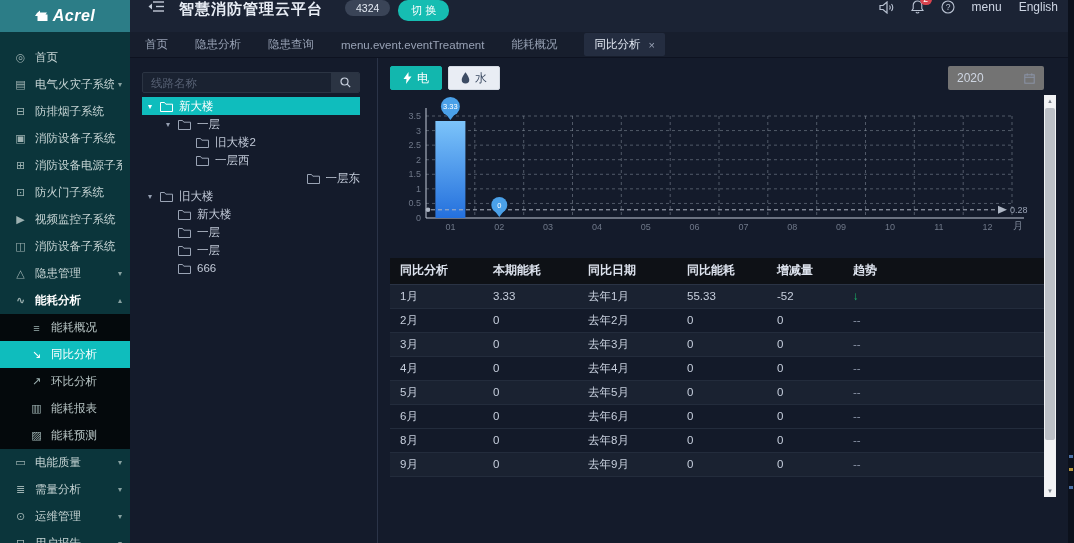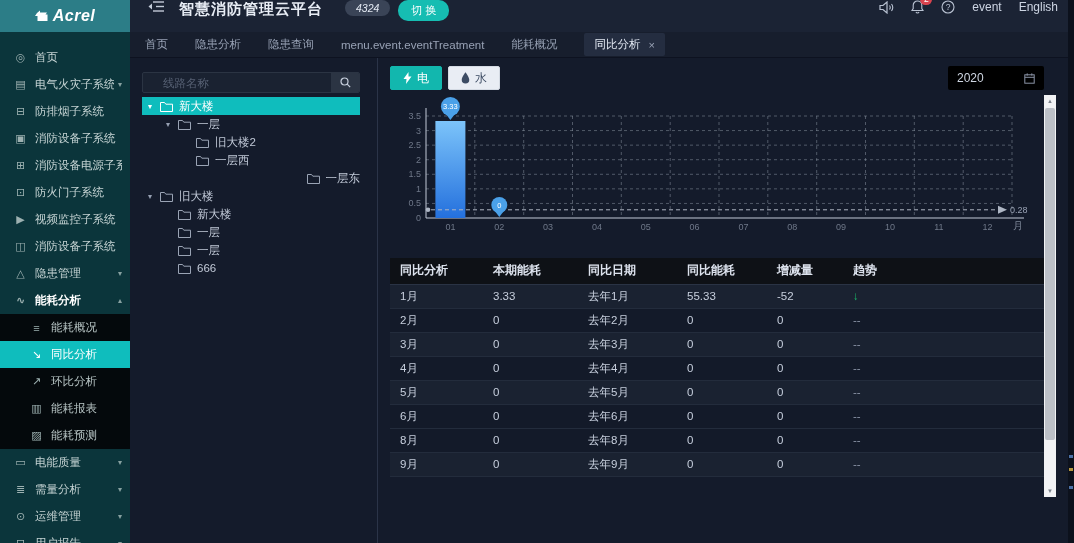--- a/index.html
+++ b/index.html
@@ -18,21 +18,21 @@
   .nav-item.open-parent { color:#fff; font-weight:bold; }
   .submenu { background:#04090c; }
   .nav-item.sub { padding-left:29px; color:#b9c6c6; }
   .nav-item.sub.active { background:#0fbdbd; color:#fff; }
   .nav-item.sub.active .ni-icon { color:#fff; }
 
   
   .topbar { position:absolute; left:130px; top:0; width:944px; height:32px; background:#1b2334; display:flex; align-items:flex-start; padding:0 16px 0 18px; }
   .fold { display:flex; align-items:center; cursor:pointer; }
   .app-title { font-size:15px; font-weight:bold; color:#e8edf5; margin-left:14px; letter-spacing:1px; }
-  .badge-pill { background:#3a4457; border-radius:9px; padding:2px 11px; font-size:10.5px; color:#e3e9f2; margin-left:22px;font-style:italic; }
+  .badge-pill { background:#3a4457; border-radius:9px; padding:2px 11px; font-size:10.5px; color:#e3e9f2; margin-left:22px; }
   .switch-btn { background:#16bdb2; border:none; border-radius:10px; padding:3px 13px; font-size:11px; color:#fff; margin-left:8px; cursor:pointer; }
   .top-right { margin-left:auto; display:flex; align-items:center; gap:17px; }
   .tr-icon { display:flex; align-items:center; cursor:pointer; position:relative; }
   .bell-badge { position:absolute; top:-6px; right:-8px; background:#d9434e; color:#fff; font-size:8.5px; line-height:11px; min-width:12px; text-align:center; border-radius:7px; padding:0 2px; }
   .tr-text { font-size:12px; color:#cdd5e3; cursor:pointer; }
 
   
   .tabbar { position:absolute; left:130px; top:32px; width:944px; height:26px; background:#171e2d; display:flex; align-items:center; padding-left:15px; border-bottom:1px solid #0d1220; }
   .tab { font-size:11.5px; color:#98a2b5; margin-right:27px; cursor:pointer; display:flex; align-items:center; }
   .tab.active { background:#242d40; color:#e2e8f2; padding:4px 10px; border-radius:2px; margin-right:0; }
@@ -40,37 +40,37 @@
 
   
   .content { position:absolute; left:130px; top:58px; width:944px; bottom:0; background:#141b2b; }
   .v-divider { position:absolute; left:247px; top:0; bottom:0; width:1px; background:#2b3448; }
 
   
   .tree-panel { position:absolute; left:12px; top:8px; width:218px; bottom:0; }
   .select-box { height:23px; background:#2b3443; border-radius:2px; display:flex; align-items:center; padding:0 9px; color:#d6dce7; font-size:12px; cursor:pointer; }
   .select-box .chev { margin-left:auto; color:#68738a; font-size:8px; }
   .search-box { margin-top:6px; height:21px; display:flex; border:1px solid #2b3443; border-radius:2px; background:#1a2231; overflow:hidden; }
-  .search-box input { flex:1; background:transparent; border:none; outline:none; color:#8d97ab; font-size:11.5px; padding:0 8px; font-family:inherit;margin-left:12px; }
+  .search-box input { flex:1; background:transparent; border:none; outline:none; color:#8d97ab; font-size:11.5px; padding:0 8px; font-family:inherit; }
   .search-box input::placeholder { color:#566073; }
   .search-btn { width:28px; background:#2b3443; border:none; display:flex; align-items:center; justify-content:center; cursor:pointer; }
   .tree { margin-top:4px; }
   .tree-row { height:18px; display:flex; align-items:center; font-size:11.5px; color:#c2cad8; cursor:pointer; white-space:nowrap; }
   .tree-row.selected { background:#0fbdbd; color:#fff; }
   .tree-caret { width:12px; font-size:8px; color:#96a0b2; flex:none; }
   .tree-row.selected .tree-caret { color:#fff; }
   .tree-folder { display:flex; align-items:center; margin-right:6px; color:#9aa4b5; flex:none; }
   .tree-row.selected .tree-folder { color:#fff; }
 
   
   .main { position:absolute; left:260px; top:8px; width:654px; bottom:0; }
   .toolbar { display:flex; align-items:center; height:24px; }
   .toggle-btn { display:flex; align-items:center; gap:5px; height:24px; padding:0 12px; font-size:12px; border:1px solid #d4dae3; border-radius:2px; background:#e9edf4; color:#3c4b63; cursor:pointer; margin-right:6px; font-family:inherit; }
   .toggle-btn.active { background:#12b7ae; border-color:#12b7ae; color:#fff; }
-  .year-select { margin-left:auto; width:96px; height:24px; background:#000000; border-radius:2px; display:flex; align-items:center; padding:0 9px; font-size:12px; color:#cfd6e2; cursor:pointer; }
+  .year-select { margin-left:auto; width:96px; height:24px; background:#737373; border-radius:2px; display:flex; align-items:center; padding:0 9px; font-size:12px; color:#cfd6e2; cursor:pointer; }
   .year-select svg { margin-left:auto; }
   .chart-box { margin-top:6px; height:148px; }
 
   
   .table-wrap { margin-top:14px; height:239px; overflow:hidden; }
   table { width:100%; border-collapse:collapse; table-layout:fixed; }
   th { background:#0e1116; height:26px; font-size:12px; font-weight:bold; color:#dde3ee; text-align:left; padding-left:10px; border-bottom:1px solid #2a3344; }
   td { height:24px; font-size:11.5px; color:#c7cfdd; padding-left:10px; border-bottom:1px solid #232c3c; }
   tr.odd td { background:#1a2231; }
   tr.even td { background:#131a29; }
@@ -217,21 +217,21 @@
           <path d="M5 12 a1.6 1.6 0 0 0 3 0" fill="none" stroke="#b9c2d2" stroke-width="1.1"></path>
         </svg>
       <span class="bell-badge">2</span>
     </span>
     <span class="tr-icon">
       <svg width="14" height="14" viewBox="0 0 14 14">
           <circle cx="7" cy="7" r="6" fill="none" stroke="#b9c2d2" stroke-width="1.1"></circle>
           <text x="7" y="10" text-anchor="middle" font-size="8.5" fill="#b9c2d2" font-family="inherit">?</text>
         </svg>
     </span>
-    <span class="tr-text">event</span>
+    <span class="tr-text">menu</span>
     <span class="tr-text">English</span>
   </div>
 </header>
 
 <div class="tabbar" id="tabbar">
     <div class="tab">
       <span class="tab-label">首页</span>
     </div>
     <div class="tab">
       <span class="tab-label">隐患分析</span>

